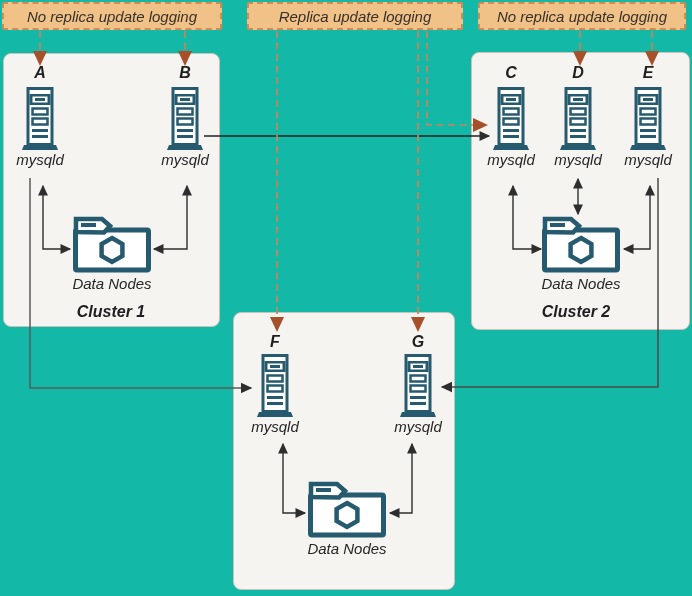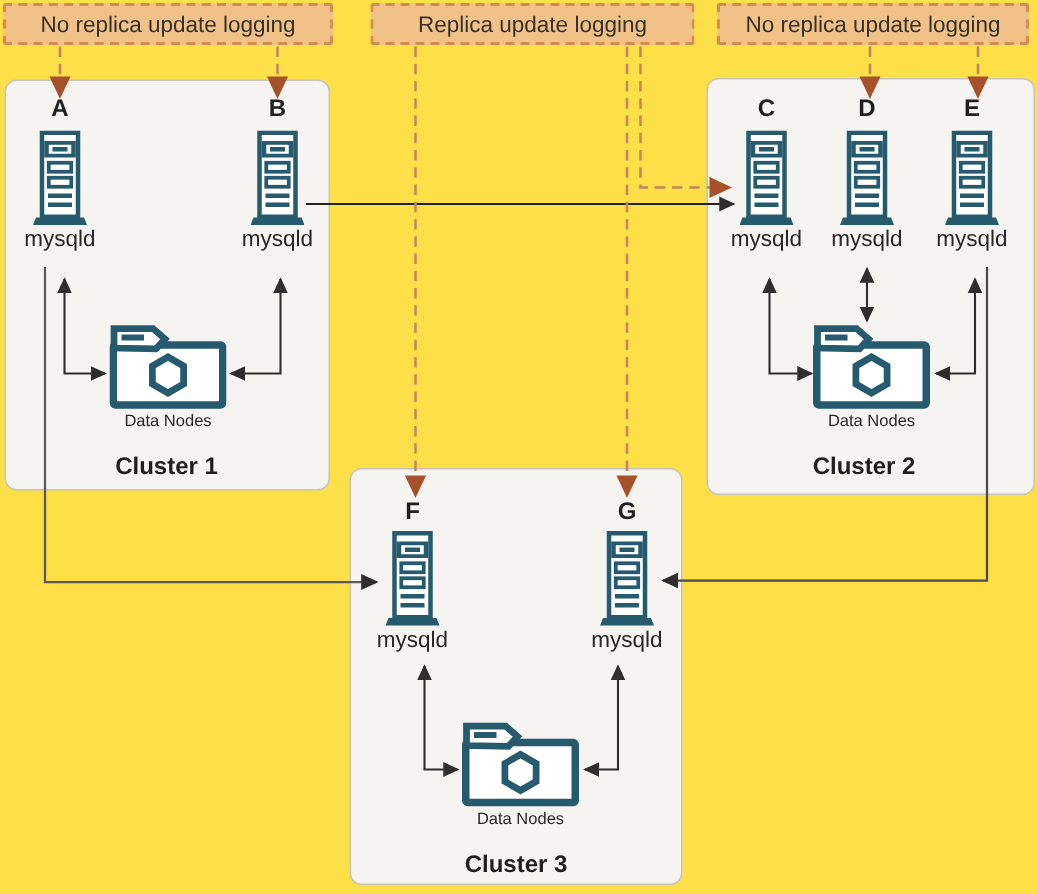--- a/index.html
+++ b/index.html
@@ -1,34 +1,34 @@
 <!DOCTYPE html>
 <html><head>
 <meta charset="utf-8">
 <style>
   html,body { margin:0; padding:0; background:#ffffff; }
   .stage {
     position:relative; width:692px; height:596px;
     font-family:"Liberation Sans", sans-serif;
-    background:#fde047; overflow:hidden;
+    background:#14b8a6; overflow:hidden;font-style:italic;
   }
   .cluster {
     position:absolute; box-sizing:border-box;
     background:#f5f4f1; border:1px solid #c8c3ba; border-radius:8px;
   }
   .ann {
     position:absolute; box-sizing:border-box; height:28px;
     background:#f0c287; border:2px dashed #d28b52; border-radius:2px;
     display:flex; align-items:center; justify-content:center;
     font-size:15px; color:#38302a; white-space:nowrap;
   }
   .txt { position:absolute; text-align:center; color:#1f1f1f; }
   .letter { font-size:16px; font-weight:600; width:40px; }
   .proc { font-size:15px; width:64px; color:#262626; }
-  .dn { font-size:11px; width:110px; color:#262626; }
+  .dn { font-size:15px; width:110px; color:#262626; }
   .cname { font-size:16px; font-weight:600; width:140px; }
   .wires, .icon { position:absolute; }
   .wires { left:0; top:0; z-index:3; pointer-events:none; }
   .cluster { z-index:1; }
   .icon { z-index:4; }
   .txt, .ann { z-index:5; }
 </style>
 </head>
 <body>
 
@@ -185,15 +185,14 @@
   <div class="txt proc" style="left:616px;top:151px;">mysqld</div>
   <div class="txt proc" style="left:243px;top:418px;">mysqld</div>
   <div class="txt proc" style="left:386px;top:418px;">mysqld</div>
 
   <div class="txt dn" style="left:57px;top:275px;">Data Nodes</div>
   <div class="txt dn" style="left:526px;top:275px;">Data Nodes</div>
   <div class="txt dn" style="left:292px;top:540px;">Data Nodes</div>
 
   <div class="txt cname" style="left:41px;top:303px;">Cluster 1</div>
   <div class="txt cname" style="left:506px;top:303px;">Cluster 2</div>
-  <div class="txt cname" style="left:274px;top:568px;">Cluster 3</div>
 
 </div>
 
 </body></html>

